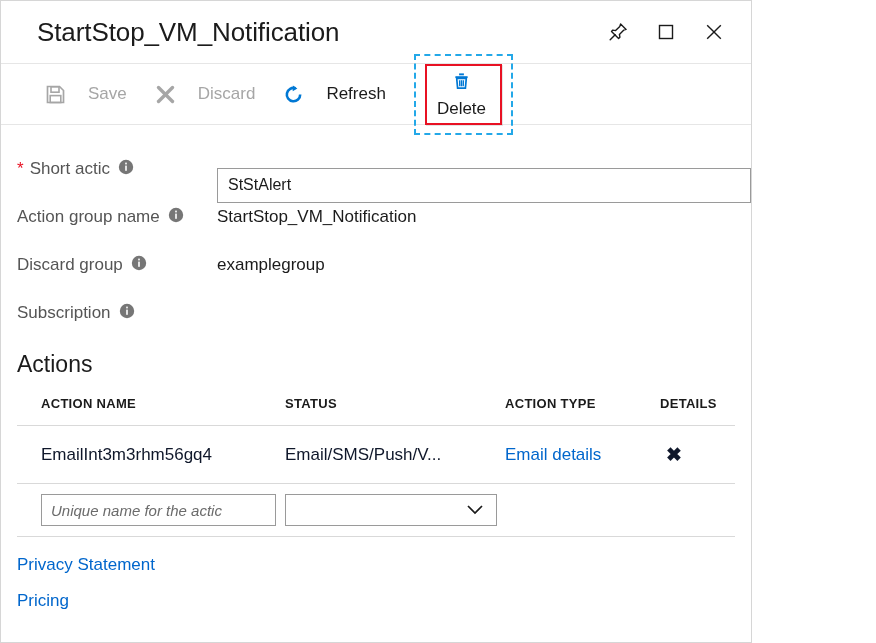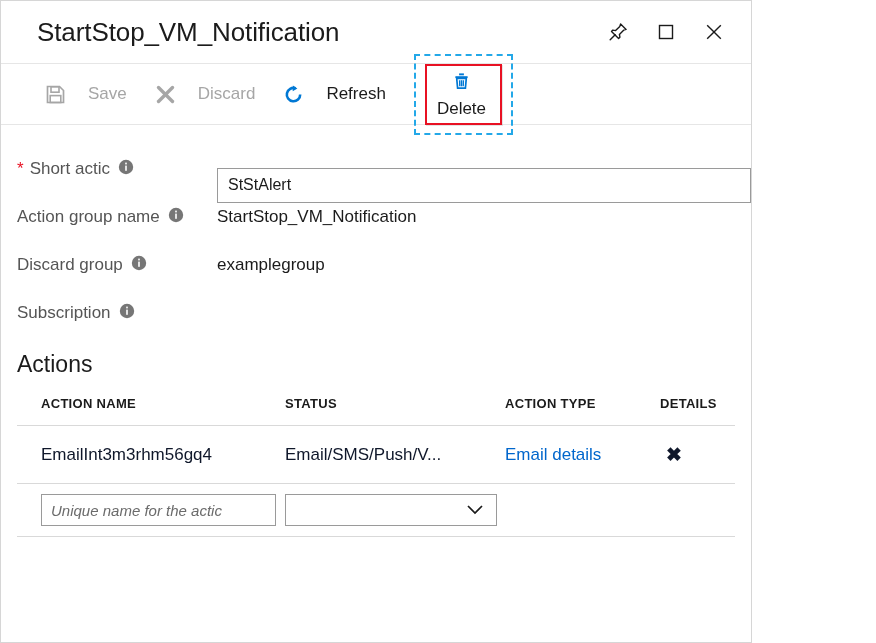--- a/index.html
+++ b/index.html
@@ -407,14 +407,18 @@
           <svg width="18" height="12" viewBox="0 0 18 12">
             <polyline points="2,2.5 9,9.5 16,2.5" fill="none" stroke="#1b1b1b" stroke-width="1.7"></polyline>
           </svg>
         </span>
       </div>
     </div>
 
     <div class="row-divider"></div>
   </div>
 
+  <div class="footer-links">
+    <a class="footer-link">Privacy Statement</a>
+    <a class="footer-link">Pricing</a>
+  </div>
 
 </div>
 
 </body></html>

